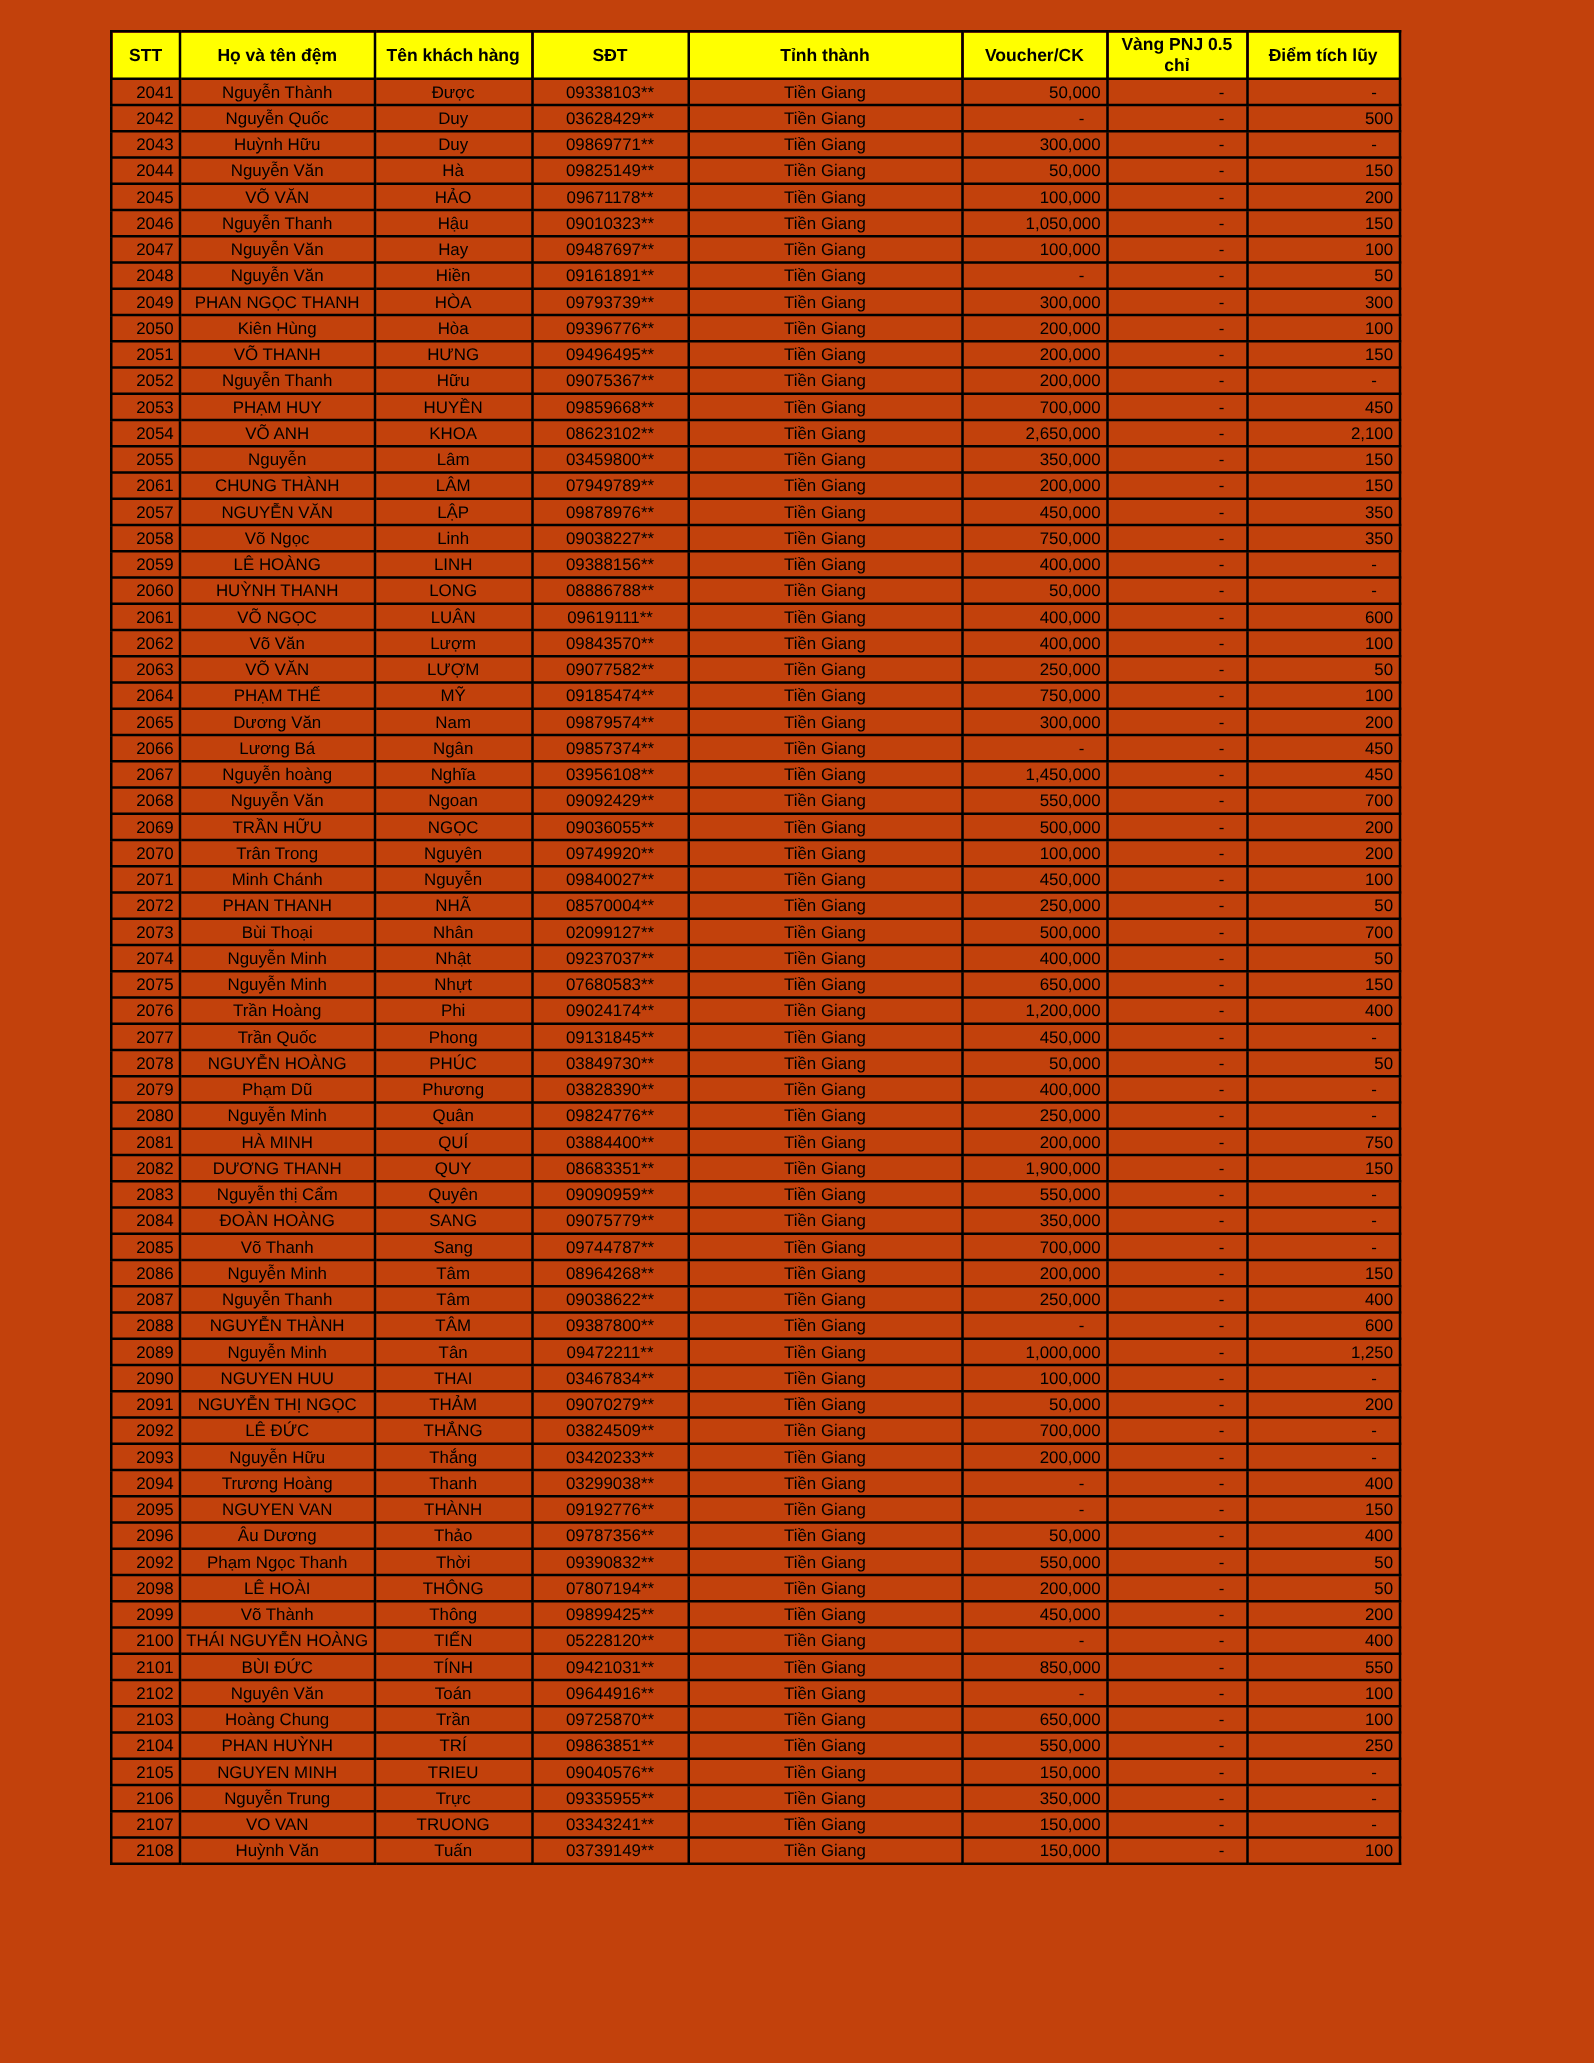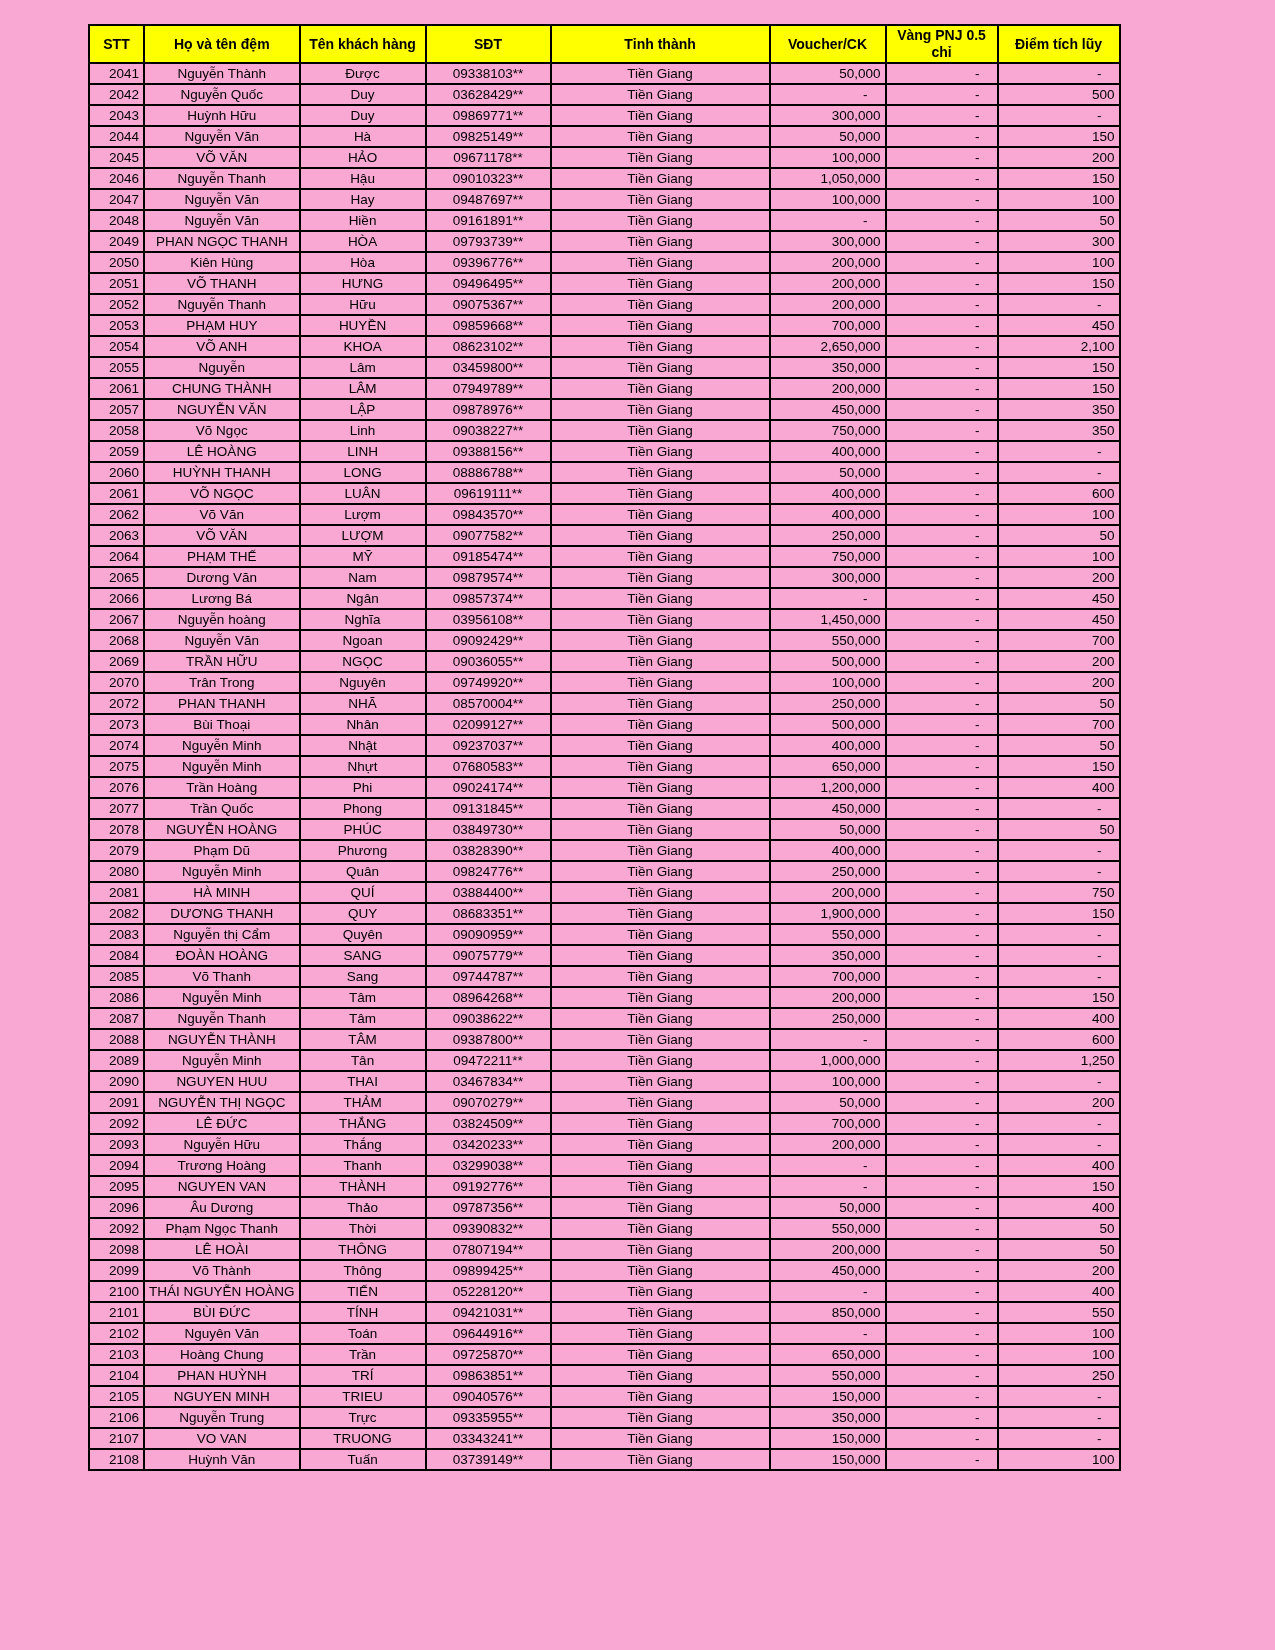--- a/index.html
+++ b/index.html
@@ -1,21 +1,21 @@
 <!DOCTYPE html>
 <html style="--header-bg: #FFFF00;"><head>
 <meta charset="utf-8">
 <style>
   html, body { margin: 0; padding: 0; background: #ffffff; }
   body {
     width: 1275px; height: 1650px;
     font-family: "Liberation Sans", sans-serif;
     color: #000;
   }
-  .page { position: relative; width: 1275px; height: 1650px; background: #f9a8d4; overflow: hidden; }
+  .page { position: relative; width: 1275px; height: 1650px; background: #c2410c; overflow: hidden; }
   table.customer-table {
     position: absolute; left: 88px; top: 24px;
     border-collapse: collapse; table-layout: fixed;
   }
   table.customer-table th, table.customer-table td {
     border: 2px solid #000;
     overflow: hidden;
     box-sizing: border-box;
   }
   table.customer-table th {
@@ -365,20 +365,30 @@
       <td class="stt">2070</td>
       <td class="name">Trân Trong</td>
       <td class="c-center">Nguyên</td>
       <td class="c-center">09749920**</td>
       <td class="c-center">Tiền Giang</td>
       <td class="num">100,000</td>
       <td class="num dash">-</td>
       <td class="num">200</td>
     </tr>
         <tr>
+      <td class="stt">2071</td>
+      <td class="name">Minh Chánh</td>
+      <td class="c-center">Nguyễn</td>
+      <td class="c-center">09840027**</td>
+      <td class="c-center">Tiền Giang</td>
+      <td class="num">450,000</td>
+      <td class="num dash">-</td>
+      <td class="num">100</td>
+    </tr>
+        <tr>
       <td class="stt">2072</td>
       <td class="name">PHAN THANH</td>
       <td class="c-center">NHÃ</td>
       <td class="c-center">08570004**</td>
       <td class="c-center">Tiền Giang</td>
       <td class="num">250,000</td>
       <td class="num dash">-</td>
       <td class="num">50</td>
     </tr>
         <tr>

